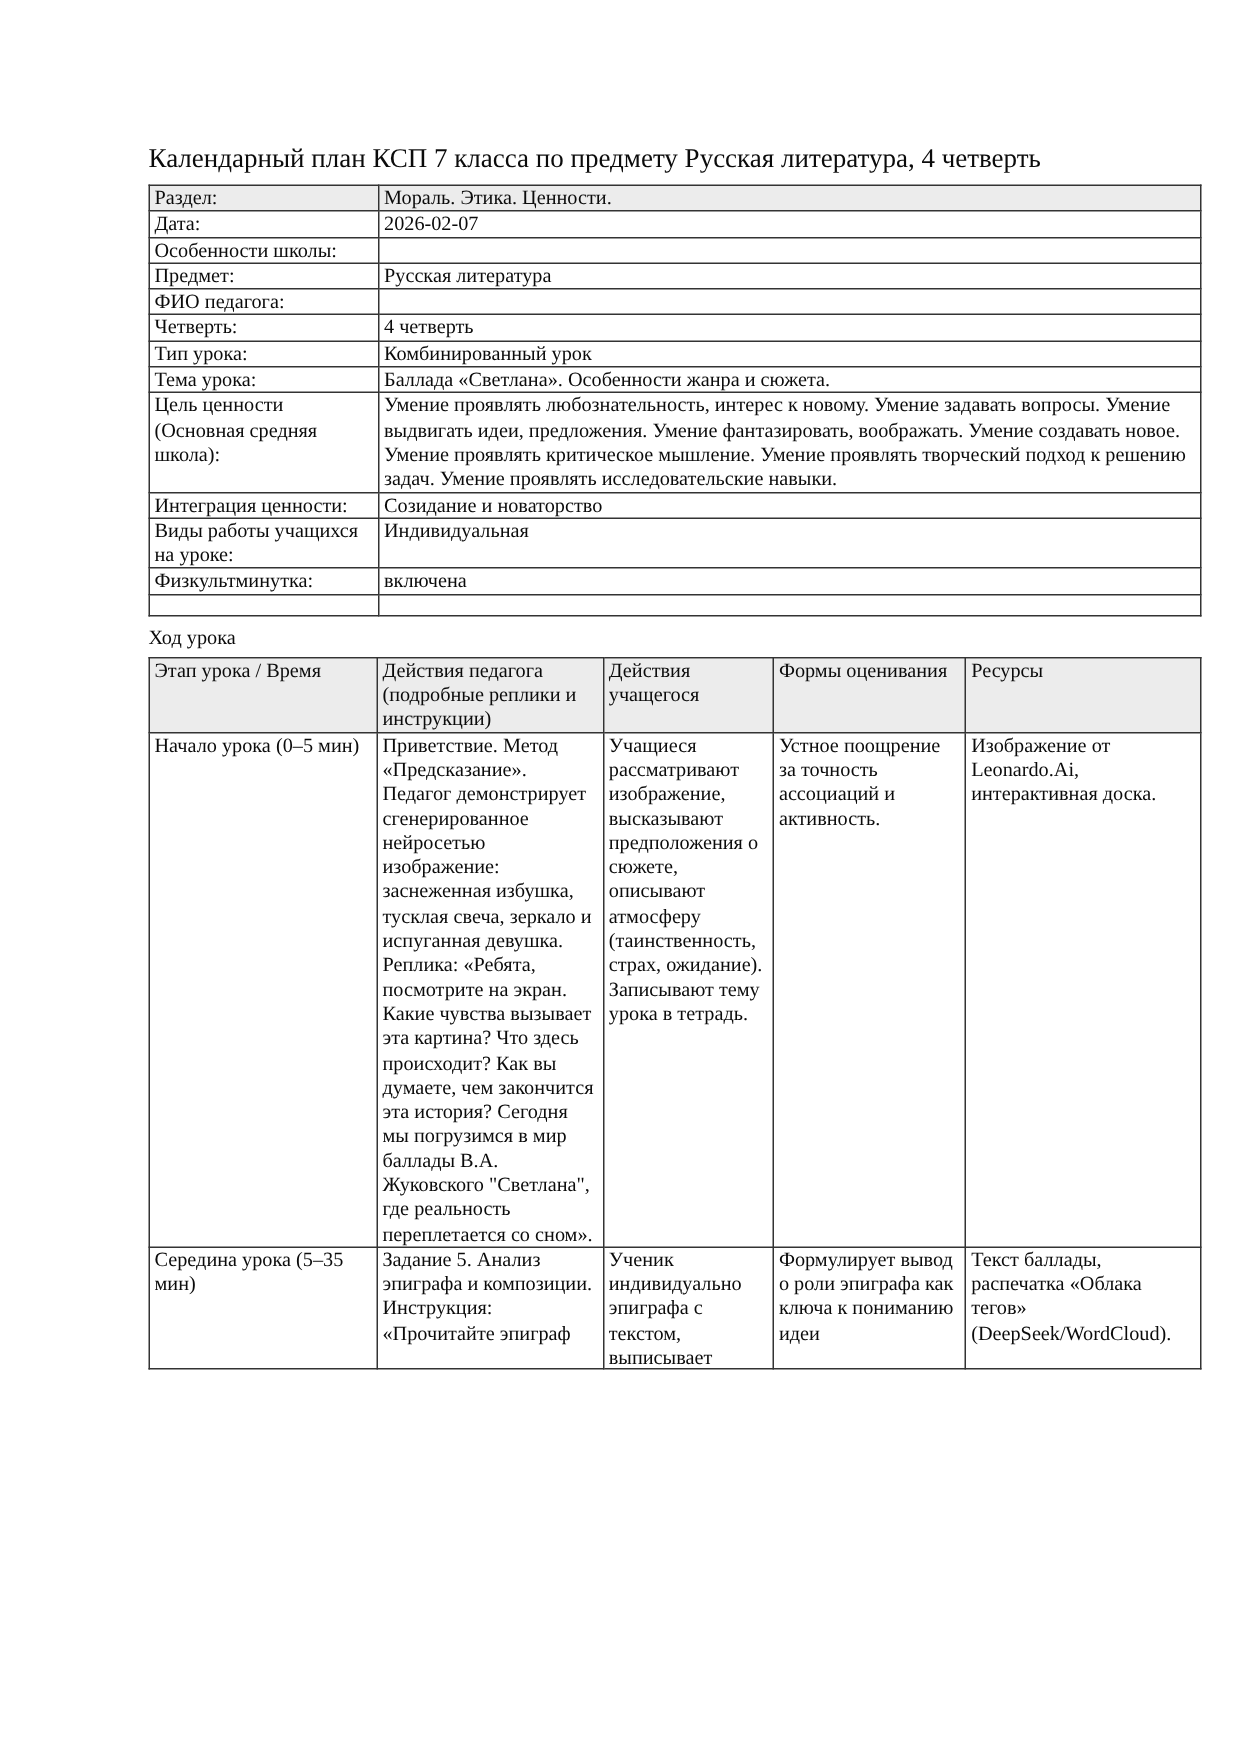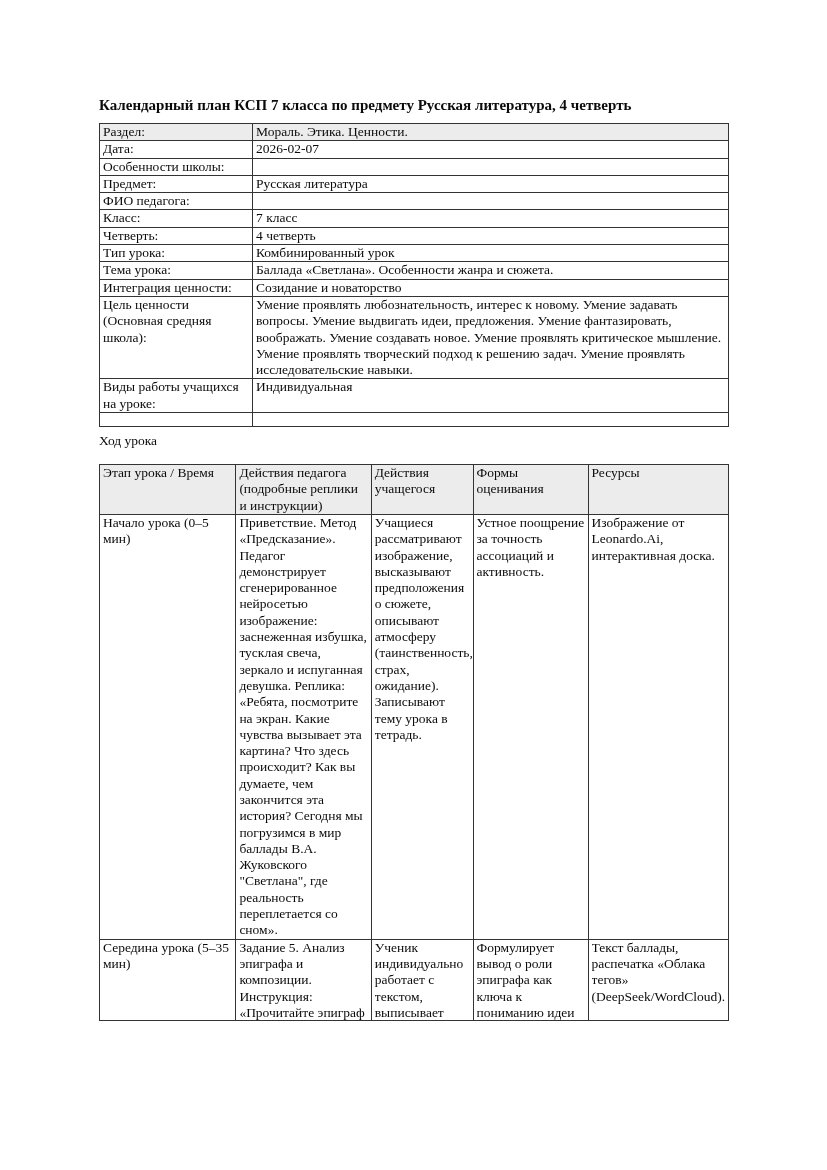--- a/index.html
+++ b/index.html
@@ -16,48 +16,48 @@
     font-family: "Liberation Serif", "DejaVu Serif", serif;
     color: #0b0b0b;
   }
   .content {
     position: absolute;
     left: 99px;
     top: 97px;
     width: 630px;
   }
   .doc-title {
-    font-size: 15px;
-    font-weight: bold;
+    font-size: 18px;
+    font-weight: normal;
     line-height: 16px;
     margin: 0 0 10px 0;
   }
   table {
     border-collapse: collapse;
-    width: 630px;
+    width: 702px;
     table-layout: fixed;
   }
   td, th {
     border: 1px solid #333;
     font-size: 13.5px;
     font-weight: normal;
     line-height: 16.3px;
     padding: 0 3px;
     vertical-align: top;
     text-align: left;
     overflow: hidden;
   }
   .shaded { background: #ececec; }
   .info-table .label-col { width: 153px; }
   .empty-row td { height: 13px; }
   .section-heading {
     font-size: 13.5px;
     font-weight: normal;
     line-height: 16px;
-    margin: 6px 0 15px 0;
+    margin: 6px 0 5px 0;
   }
   .course-table .c1 { width: 134px; }
   .course-table .c2 { width: 133px; }
   .course-table .c3 { width: 100px; }
   .course-table .c4 { width: 113px; }
   .course-table .c5 { width: 138px; }
   .clip-cell-inner {
     height: 80px;
     overflow: hidden;
   }
@@ -90,46 +90,46 @@
         </tr>
         <tr>
           <td>Предмет:</td>
           <td>Русская литература</td>
         </tr>
         <tr>
           <td>ФИО педагога:</td>
           <td></td>
         </tr>
         <tr>
-          <td>Класс:</td>
-          <td>7 класс</td>
-        </tr>
-        <tr>
           <td>Четверть:</td>
           <td>4 четверть</td>
         </tr>
         <tr>
           <td>Тип урока:</td>
           <td>Комбинированный урок</td>
         </tr>
         <tr>
           <td>Тема урока:</td>
           <td>Баллада «Светлана». Особенности жанра и сюжета.</td>
         </tr>
         <tr>
+          <td>Цель ценности (Основная средняя школа):</td>
+          <td>Умение проявлять любознательность, интерес к новому. Умение задавать вопросы. Умение выдвигать идеи, предложения. Умение фантазировать, воображать. Умение создавать новое. Умение проявлять критическое мышление. Умение проявлять творческий подход к решению задач. Умение проявлять исследовательские навыки.</td>
+        </tr>
+        <tr>
           <td>Интеграция ценности:</td>
           <td>Созидание и новаторство</td>
         </tr>
         <tr>
-          <td>Цель ценности (Основная средняя школа):</td>
-          <td>Умение проявлять любознательность, интерес к новому. Умение задавать вопросы. Умение выдвигать идеи, предложения. Умение фантазировать, воображать. Умение создавать новое. Умение проявлять критическое мышление. Умение проявлять творческий подход к решению задач. Умение проявлять исследовательские навыки.</td>
+          <td>Виды работы учащихся на уроке:</td>
+          <td>Индивидуальная</td>
         </tr>
         <tr>
-          <td>Виды работы учащихся на уроке:</td>
-          <td>Индивидуальная</td>
+          <td>Физкультминутка:</td>
+          <td>включена</td>
         </tr>
         <tr class="empty-row">
           <td></td>
           <td></td>
         </tr>
       </tbody>
     </table>
 
     <p class="section-heading">Ход урока</p>
 
@@ -159,21 +159,21 @@
           <td>Изображение от Leonardo.Ai, интерактивная доска.</td>
         </tr>
         <tr>
           <td>
             <div class="clip-cell-inner">Середина урока (5–35 мин)</div>
           </td>
           <td>
             <div class="clip-cell-inner">Задание 5. Анализ эпиграфа и композиции. Инструкция: «Прочитайте эпиграф</div>
           </td>
           <td>
-            <div class="clip-cell-inner">Ученик индивидуально работает с текстом, выписывает</div>
+            <div class="clip-cell-inner">Ученик индивидуально эпиграфа с текстом, выписывает</div>
           </td>
           <td>
             <div class="clip-cell-inner">Формулирует вывод о роли эпиграфа как ключа к пониманию идеи</div>
           </td>
           <td>
             <div class="clip-cell-inner">Текст баллады, распечатка «Облака тегов» (DeepSeek/WordCloud).</div>
           </td>
         </tr>
       </tbody>
     </table>

